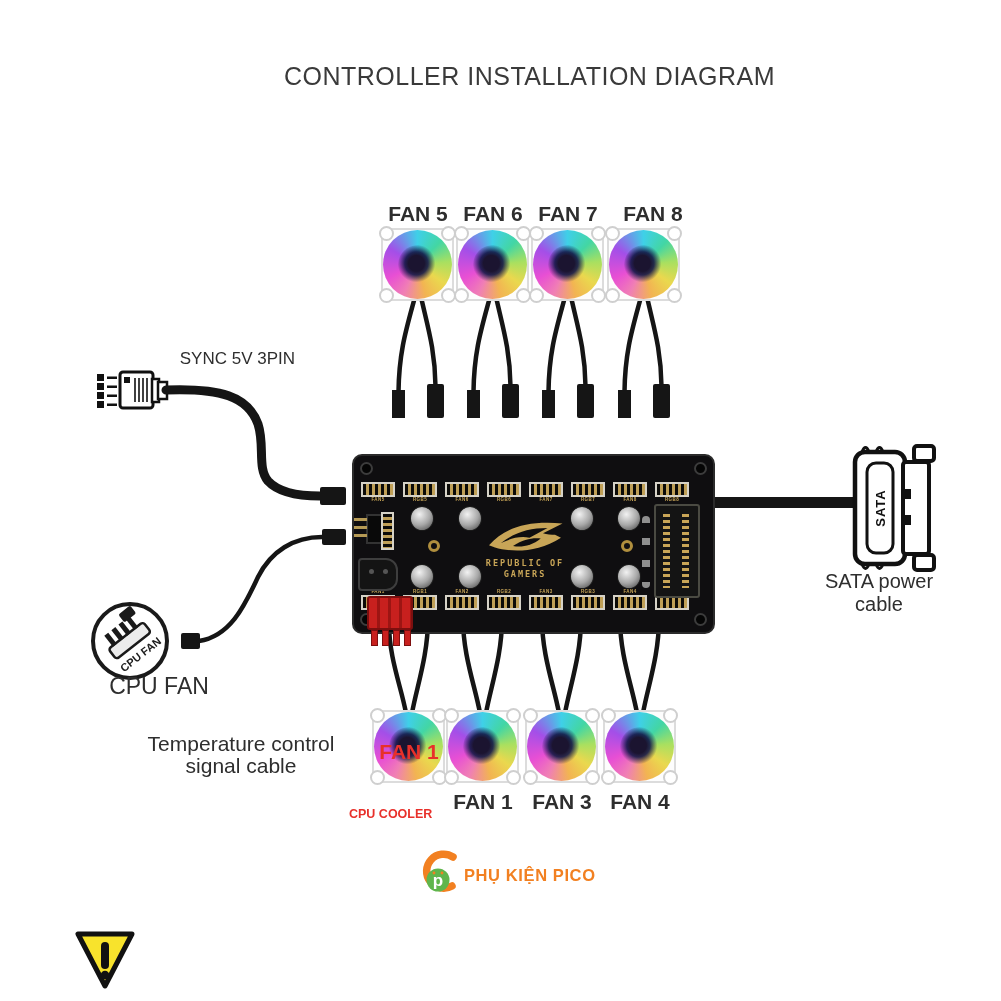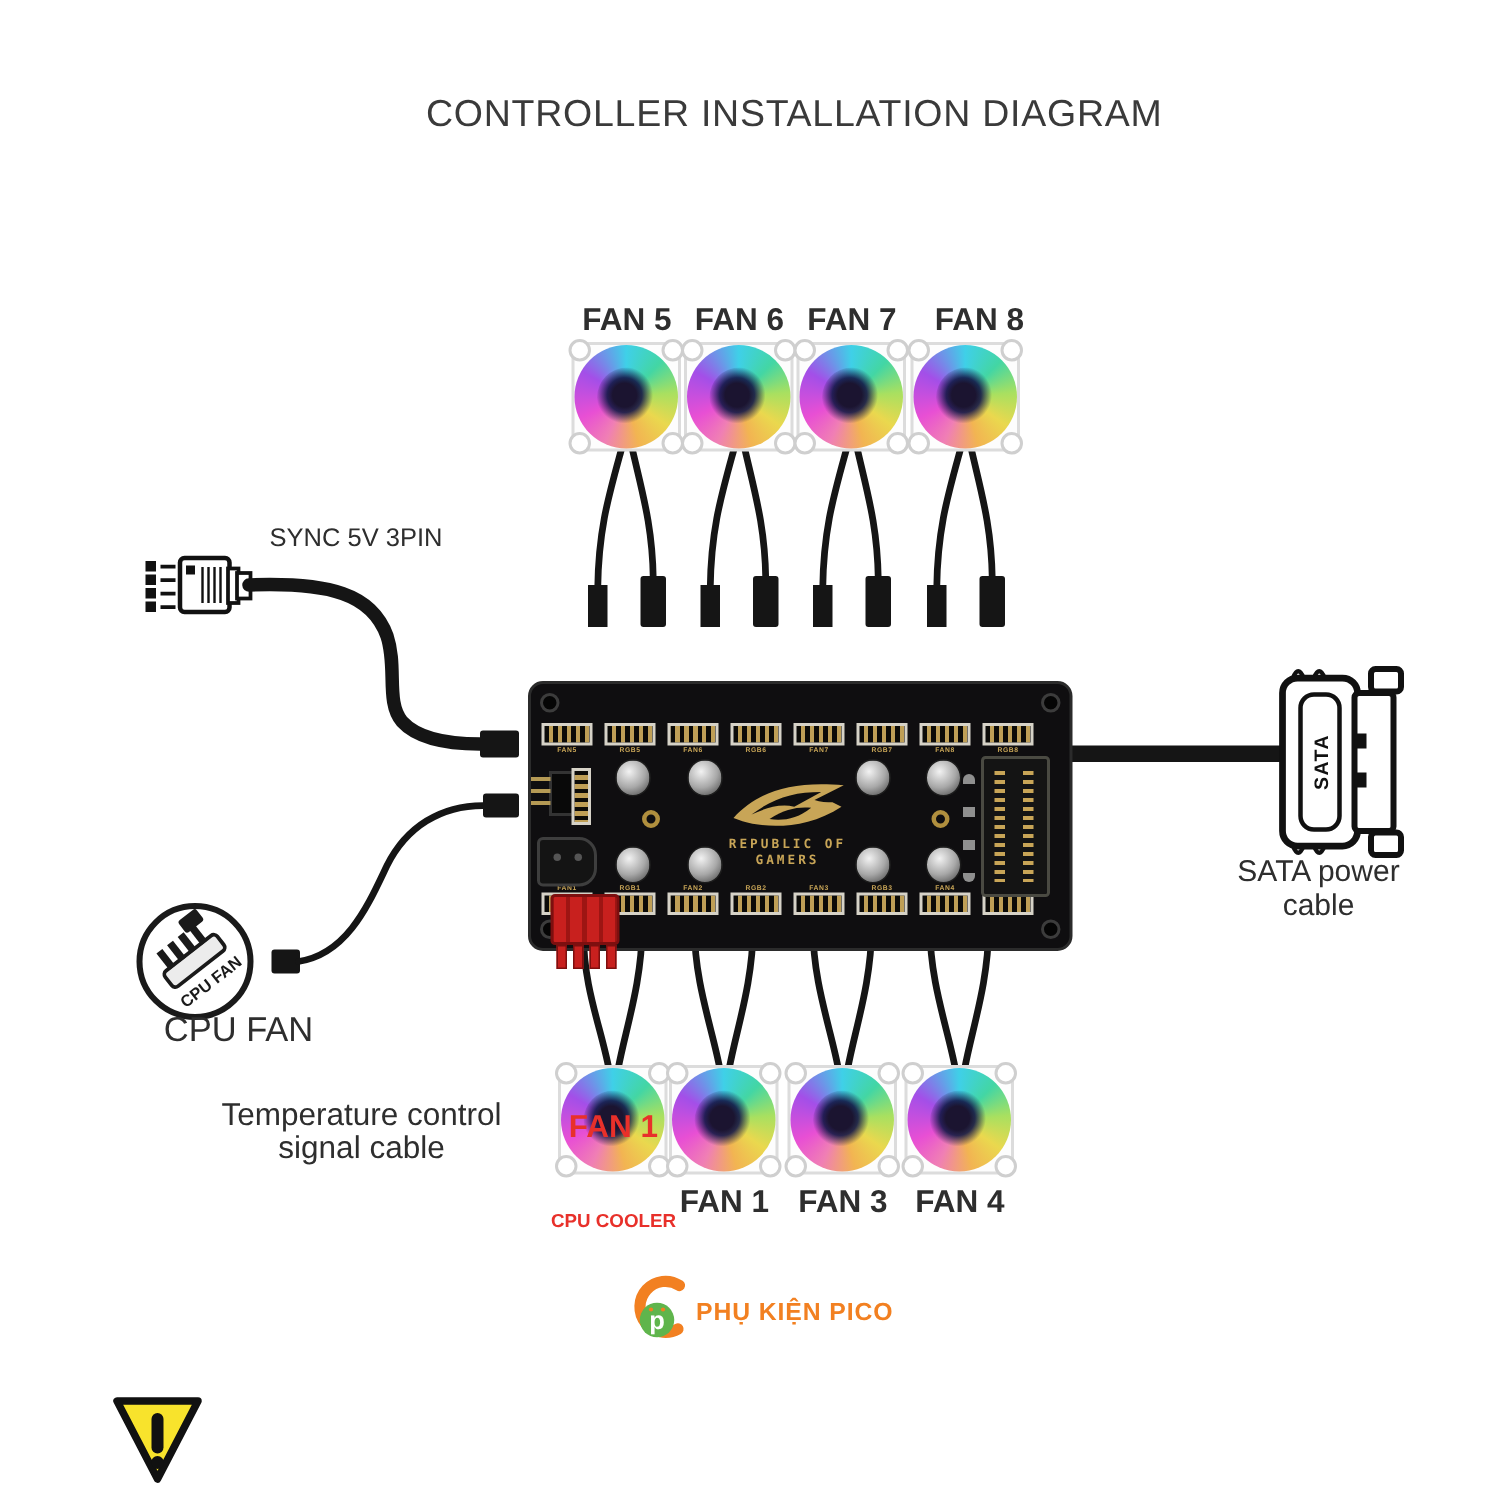--- a/index.html
+++ b/index.html
@@ -14,21 +14,21 @@
   .fan-unit{position:absolute;z-index:3;width:73px;height:73px;}
   .fan-frame{position:absolute;inset:0;background:#fdfdfd;border:2px solid #dcdcdc;border-radius:10px;box-sizing:border-box;}
   .tab{position:absolute;width:15px;height:15px;border-radius:50%;background:#fff;border:2px solid #cfcfcf;box-sizing:border-box;}
   .tab.tl{left:-2px;top:-2px}.tab.tr{right:-2px;top:-2px}.tab.bl{left:-2px;bottom:-2px}.tab.br{right:-2px;bottom:-2px}
   .blades{position:absolute;left:2px;top:2px;width:69px;height:69px;border-radius:50%;
      background:conic-gradient(from 0deg,#3fd0e8 0deg,#43d6a4 45deg,#a8e060 85deg,#ead84e 125deg,#f2b452 165deg,#f07fb4 205deg,#e84fd4 245deg,#a34fe8 300deg,#3fd0e8 360deg);}
   .hub{position:absolute;left:50%;top:50%;width:40px;height:40px;transform:translate(-50%,-50%);border-radius:50%;
      background:radial-gradient(circle at 46% 46%,#1b1430 0 26%,rgba(20,24,72,.9) 38%,rgba(0,0,0,0) 62%);}
   .fan-label{position:absolute;z-index:5;width:120px;text-align:center;font-size:21px;font-weight:bold;color:#2e2e2e;}
   .fan-label.red, .fan-sub{color:#e8302a;}
-  .fan-sub{position:absolute;z-index:5;width:120px;text-align:center;font-size:12.5px;font-weight:bold;}
+  .fan-sub{position:absolute;z-index:5;width:120px;font-size:12.5px;font-weight:bold;}
 
   
   .board{position:absolute;left:352px;top:417px;width:363px;height:180px;z-index:2;
      background:#0f0e10;border:2px solid #2b2b2b;border-radius:10px;box-sizing:border-box;margin-top:37px;}
   .screw{position:absolute;width:13px;height:13px;border-radius:50%;background:#050505;border:2px solid #3c3c3c;box-sizing:border-box;}
   .goldhole{position:absolute;width:12px;height:12px;border-radius:50%;background:#0f0e10;border:3px solid #b08f3e;box-sizing:border-box;}
   .hrow{position:absolute;display:flex;gap:8px;left:7px;}
   .hcell{width:34px;display:flex;flex-direction:column;align-items:center;}
   .hrow.bottom .hcell{flex-direction:column-reverse;}
   .hdr{width:34px;height:15px;box-sizing:border-box;border:2px solid #d6d2c7;

